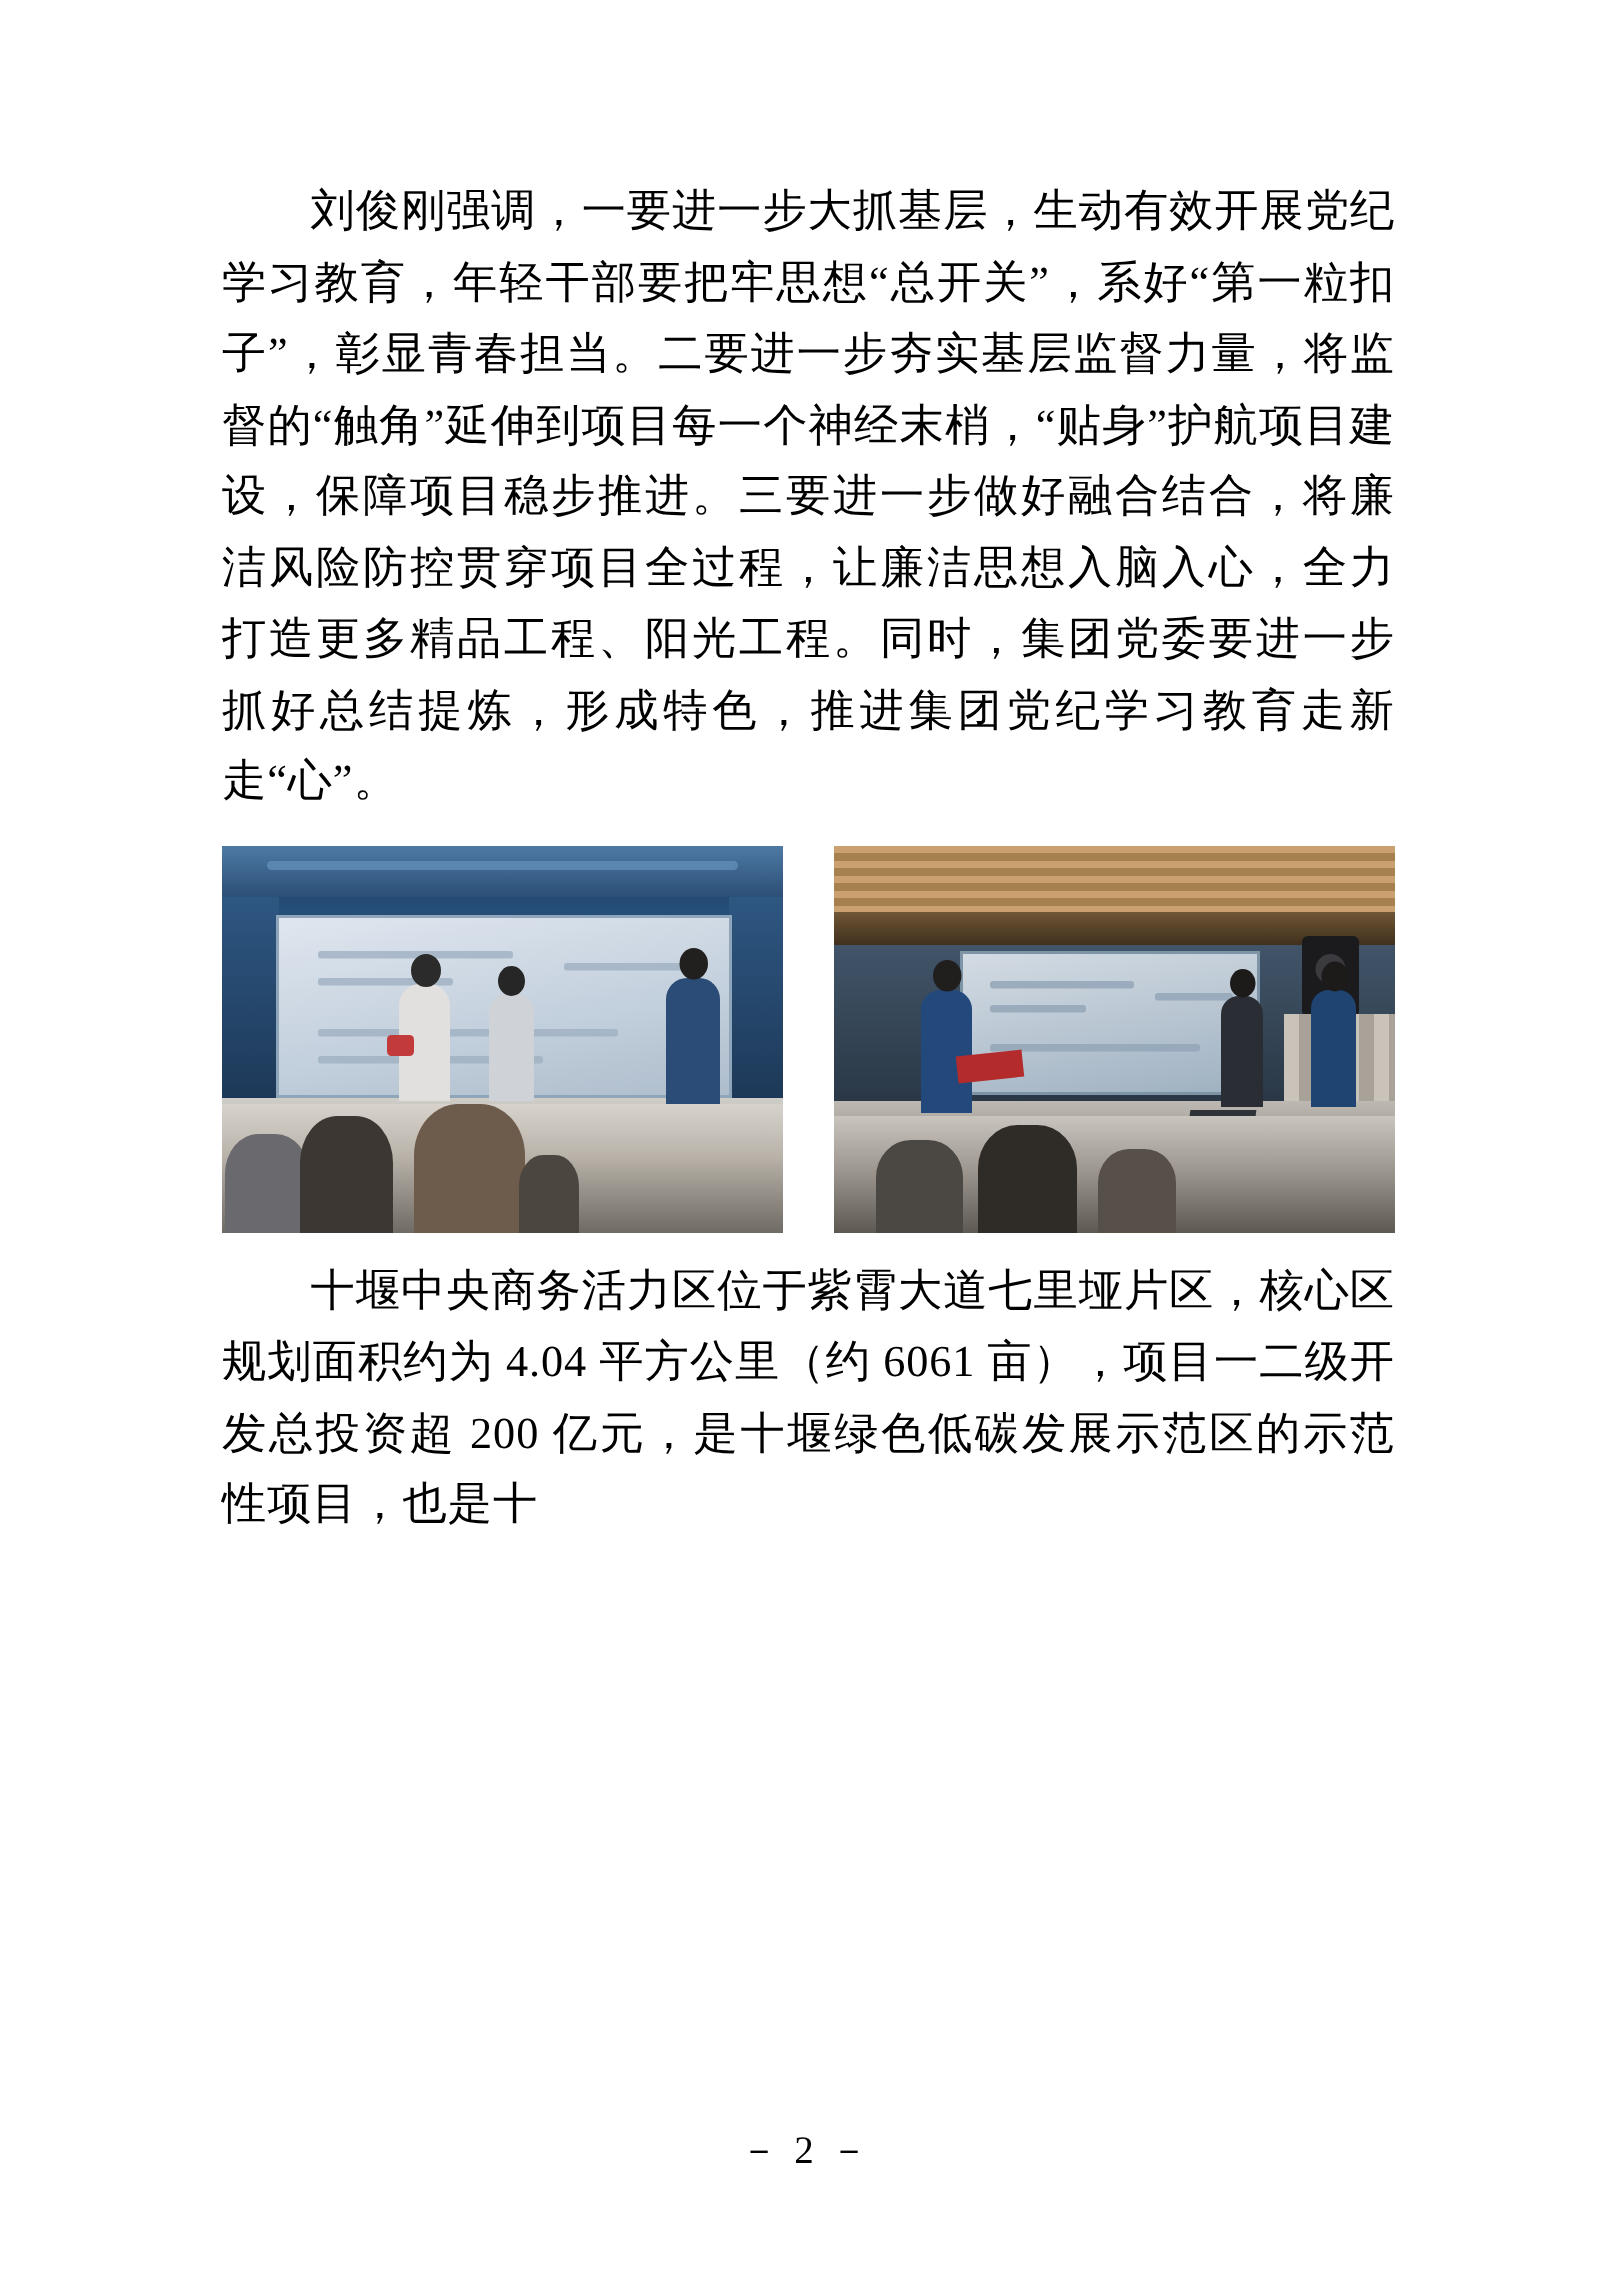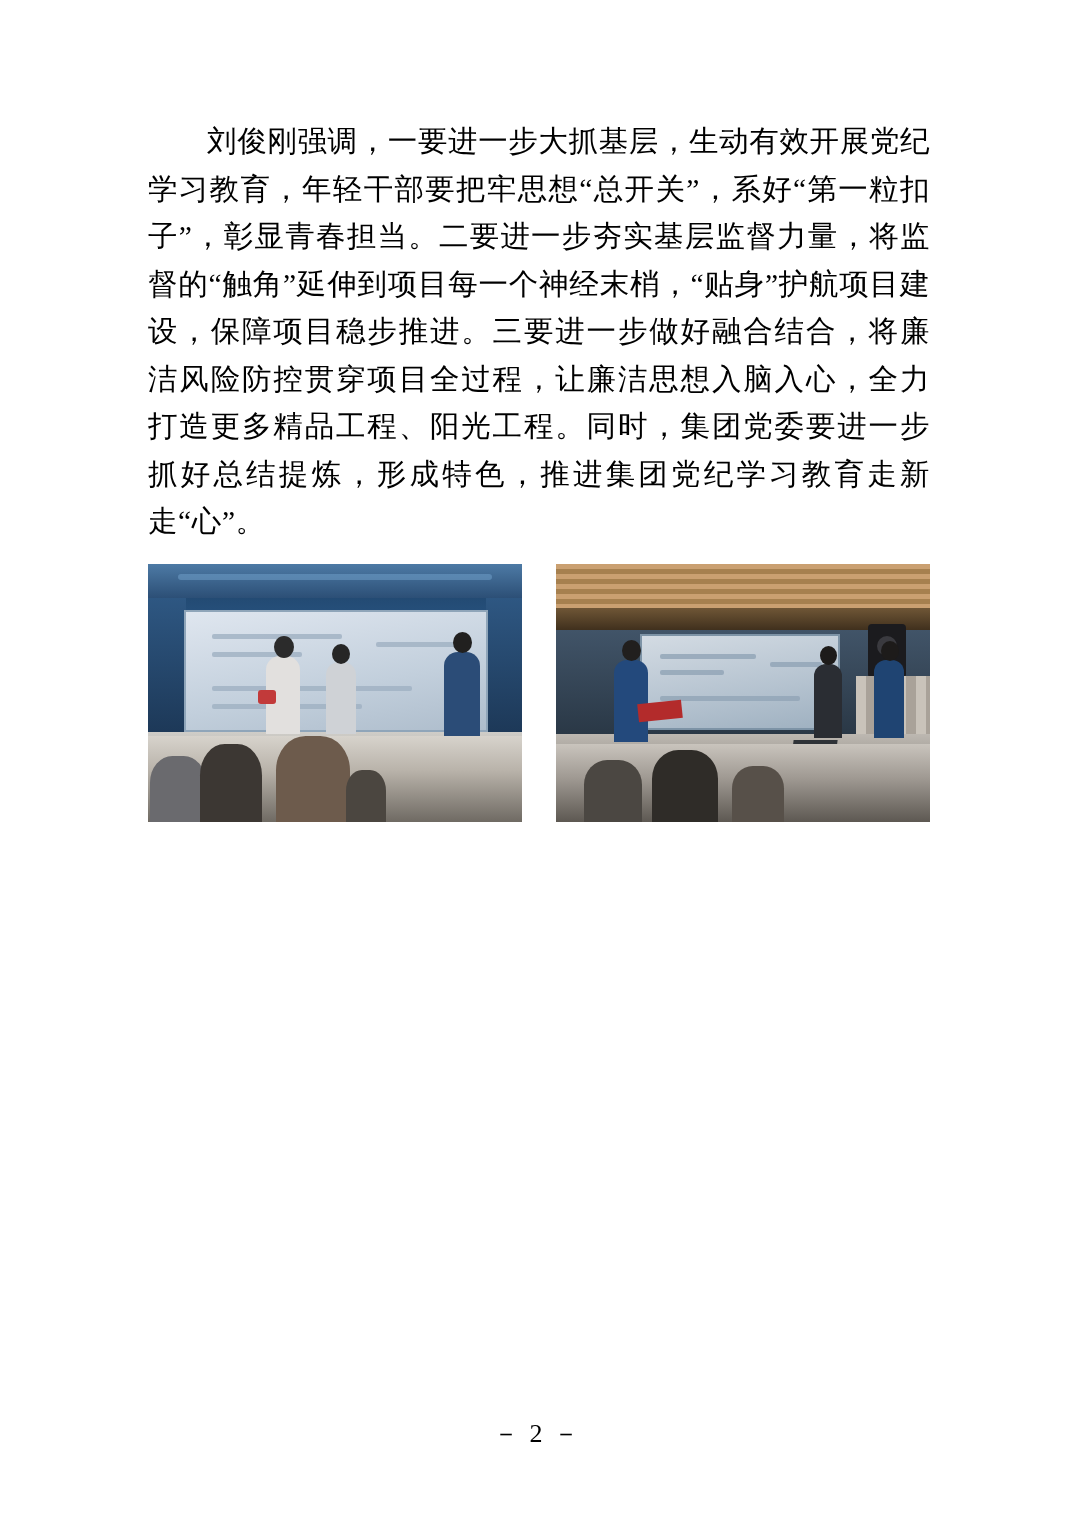--- a/index.html
+++ b/index.html
@@ -288,17 +288,18 @@
         <div class="p2-paper"></div>
         <div class="p2-cup"></div>
         <div class="p2-tablefront"></div>
         <div class="p2-a1"></div>
         <div class="p2-a2"></div>
         <div class="p2-a3"></div>
       </div>
 
     </div>
 
+    <p class="para">十堰中央商务活力区位于紫霄大道七里垭片区，核心区规划面积约为 4.04 平方公里（约 6061 亩），项目一二级开发总投资超 200 亿元，是十堰绿色低碳发展示范区的示范性项目，也是十</p>
 
   </div>
 
   <div class="footer">－ 2 －</div>
 </div>
 
 </body></html>

